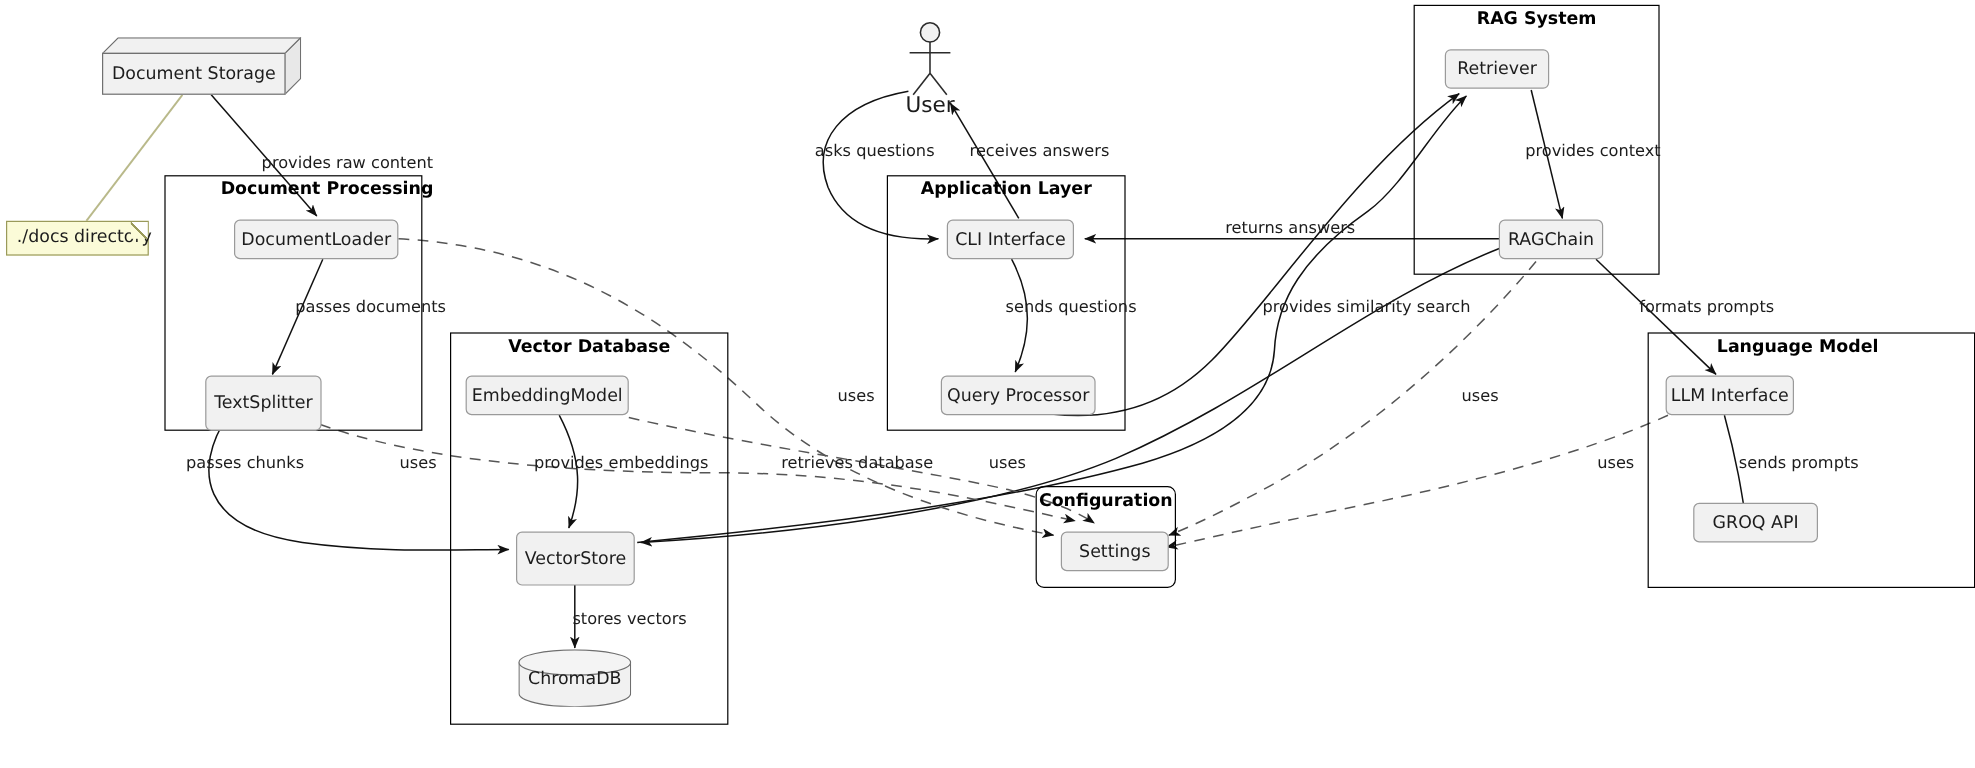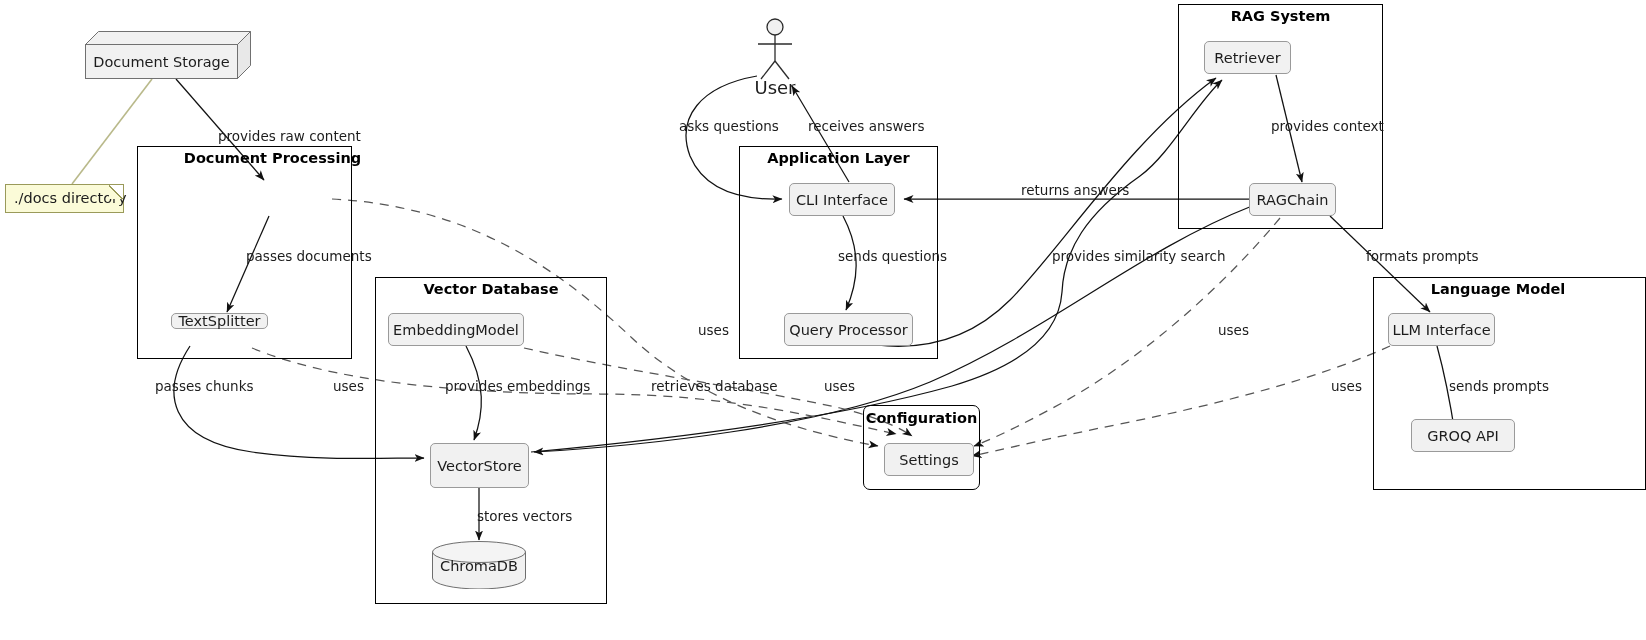--- a/index.html
+++ b/index.html
@@ -137,21 +137,22 @@
     <svg width="46" height="62">
       <circle cx="23" cy="9" r="8" fill="#F1F1F1" stroke="#2b2b2b" stroke-width="1.3"></circle>
       <line x1="23" y1="17" x2="23" y2="43" stroke="#2b2b2b" stroke-width="1.3"></line>
       <line x1="6" y1="26" x2="40" y2="26" stroke="#2b2b2b" stroke-width="1.3"></line>
       <line x1="23" y1="43" x2="9" y2="61" stroke="#2b2b2b" stroke-width="1.3"></line>
       <line x1="23" y1="43" x2="37" y2="61" stroke="#2b2b2b" stroke-width="1.3"></line>
     </svg>
   </div>
   <div class="actor-label" style="left:735px;top:77px;width:80px;">User</div>
 
-  <div class="node" style="left:171px;top:313px;width:97px;height:16px;">TextSplitter</div>
+  <div class="node" style="left:195px;top:183px;width:137px;height:33px;">DocumentLoader</div>
+  <div class="node" style="left:171px;top:313px;width:97px;height:46px;">TextSplitter</div>
 
   <div class="node" style="left:388px;top:313px;width:136px;height:33px;">EmbeddingModel</div>
   <div class="node" style="left:430px;top:443px;width:99px;height:45px;">VectorStore</div>
 
   <div class="db" style="left:432px;top:541px;width:94px;height:48px;">
     <svg width="94" height="48">
       <path d="M0.5,11 L0.5,37 A46.5,11 0 0 0 93.5,37 L93.5,11 Z" fill="#F1F1F1" stroke="#6E6E6E" stroke-width="1"></path>
       <ellipse cx="47" cy="11" rx="46.5" ry="10.5" fill="#F4F4F4" stroke="#6E6E6E" stroke-width="1"></ellipse>
     </svg>
     <div class="dbtext">ChromaDB</div>

